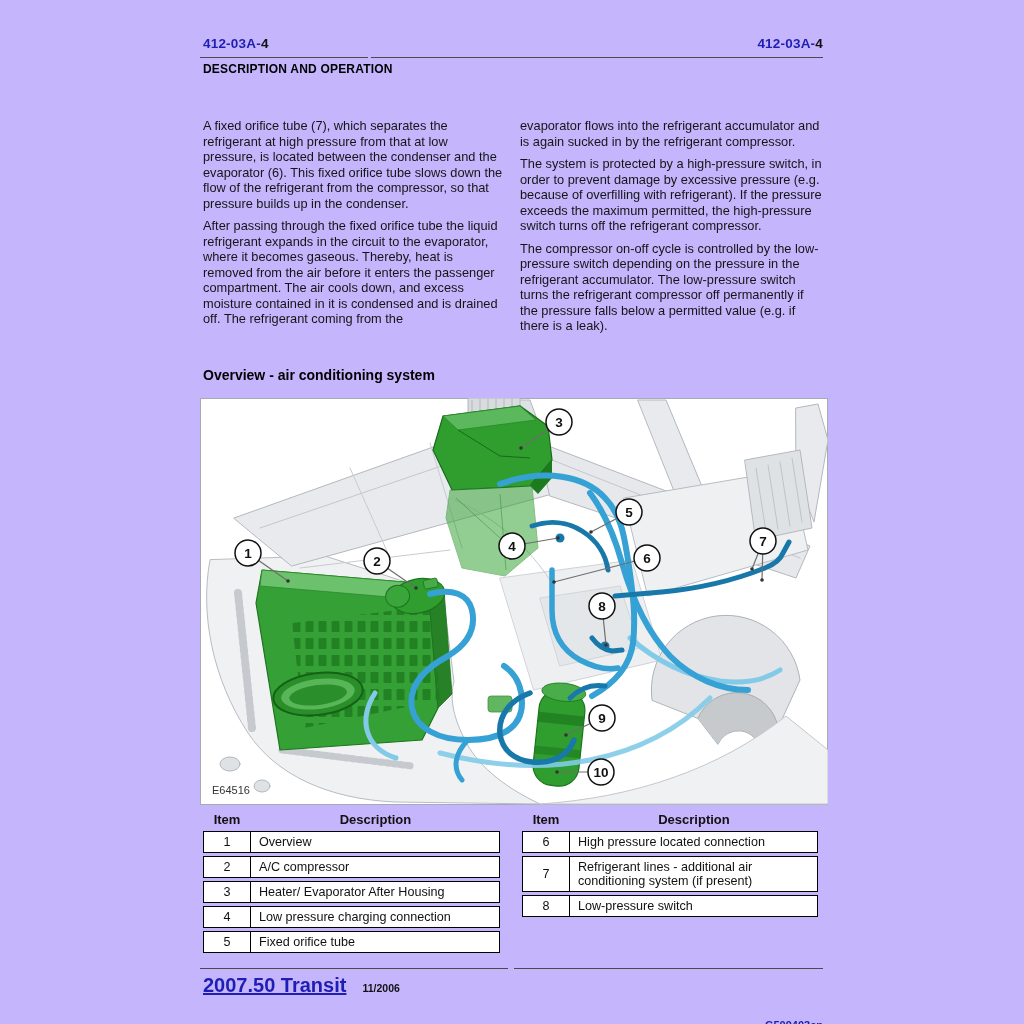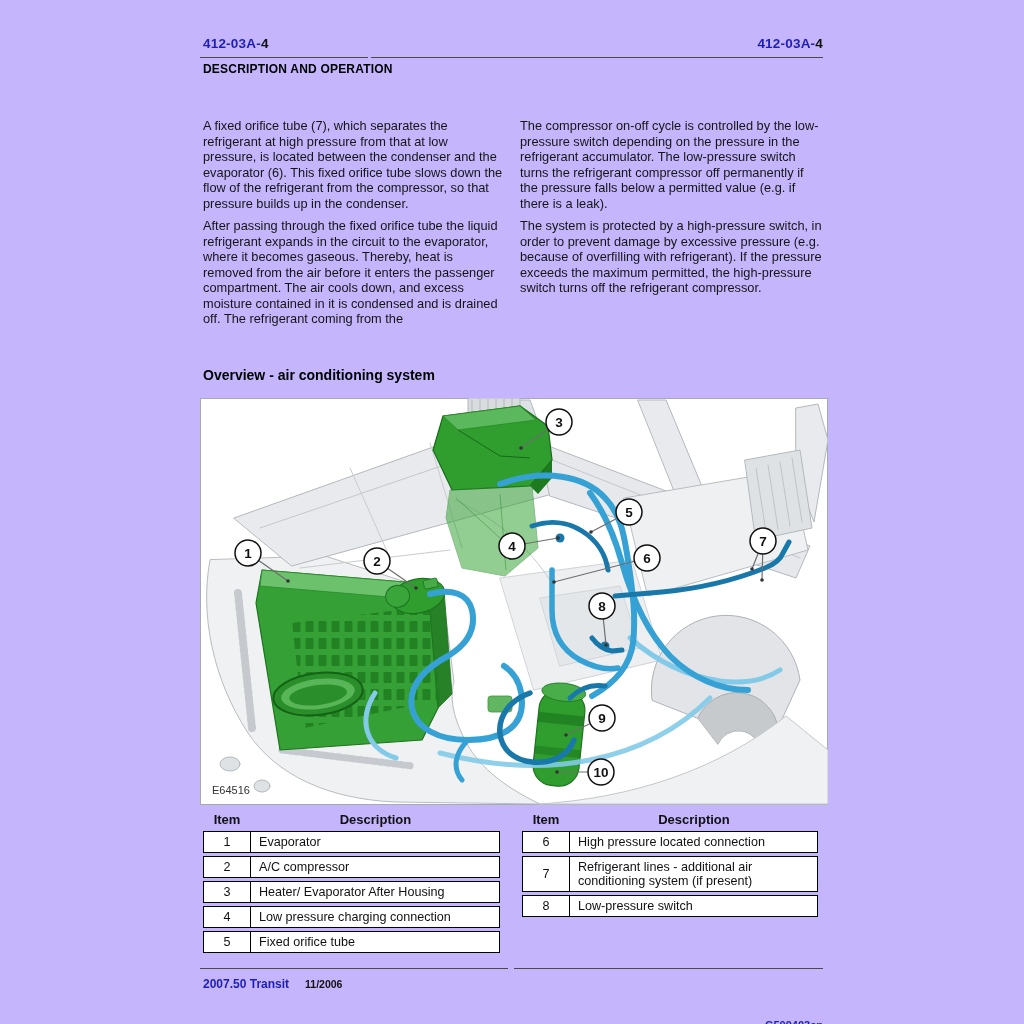--- a/index.html
+++ b/index.html
@@ -31,21 +31,21 @@
   #table-right{left:522px;width:296px;}
   .itable th{font-weight:bold;font-size:13px;padding:0 0 1px 0;border:none;text-align:center;}
   .itable th.c-item{width:46px;}
   .itable td{border:1px solid #000;background:#fff;}
   .itable td.c-item{text-align:center;width:46px;padding:3px 0;}
   .itable td.c-desc{padding:3px 8px;border-left:none;}
   
   #footer-line1{left:200px;top:968px;width:308px;}
   #footer-line2{left:514px;top:968px;width:309px;}
   #footer-left{left:203px;top:974px;white-space:nowrap;}
-  #footer-model{font-size:12px;font-weight:bold;color:#1e1eb4;}
+  #footer-model{font-size:20px;font-weight:bold;color:#1e1eb4;text-decoration:underline;}
   #footer-date{font-size:10.5px;font-weight:bold;color:#111;margin-left:16px;}
   #footer-doc{right:201px;top:1019px;font-size:11px;font-weight:bold;color:#1e1eb4;}
   svg text.callout-num{font-family:"Liberation Sans",sans-serif;font-size:13.5px;font-weight:bold;fill:#111;}
   svg text.fig-id{font-family:"Liberation Sans",sans-serif;font-size:11px;fill:#333;}
 </style>
 </head>
 <body>
 
 <div class="page">
 
@@ -54,22 +54,23 @@
   <div class="abs rule" style="left:200px;top:57px;width:168px;"></div>
   <div class="abs rule" style="left:371px;top:57px;width:452px;"></div>
 
   <div class="abs" id="desc-heading">DESCRIPTION AND OPERATION</div>
 
   <div class="abs col" id="col-left">
     <p>A fixed orifice tube (7), which separates the refrigerant at high pressure from that at low pressure, is located between the condenser and the evaporator (6). This fixed orifice tube slows down the flow of the refrigerant from the compressor, so that pressure builds up in the condenser.</p>
     <p>After passing through the fixed orifice tube the liquid refrigerant expands in the circuit to the evaporator, where it becomes gaseous. Thereby, heat is removed from the air before it enters the passenger compartment. The air cools down, and excess moisture contained in it is condensed and is drained off. The refrigerant coming from the</p>
   </div>
   <div class="abs col" id="col-right">
+    <p>evaporator flows into the refrigerant accumulator and is again sucked in by the refrigerant compressor.</p>
+    <p>The system is protected by a high-pressure switch, in order to prevent damage by excessive pressure (e.g. because of overfilling with refrigerant). If the pressure exceeds the maximum permitted, the high-pressure switch turns off the refrigerant compressor.</p>
     <p>The compressor on-off cycle is controlled by the low-pressure switch depending on the pressure in the refrigerant accumulator. The low-pressure switch turns the refrigerant compressor off permanently if the pressure falls below a permitted value (e.g. if there is a leak).</p>
-    <p>The system is protected by a high-pressure switch, in order to prevent damage by excessive pressure (e.g. because of overfilling with refrigerant). If the pressure exceeds the maximum permitted, the high-pressure switch turns off the refrigerant compressor.</p>
   </div>
 
   <div class="abs" id="overview-heading">Overview - air conditioning system</div>
 
   <div class="abs" id="figure-box">
     <svg viewBox="0 0 628 407" width="628" height="407">
       <rect x="0.5" y="0.5" width="627" height="406" fill="#ffffff" stroke="#a5abb0" stroke-width="1"></rect>
 
       <g stroke-linejoin="round" stroke-linecap="round">
         <path d="M 10,162 C 0,215 12,280 48,335 C 76,377 128,401 195,404 L 340,406 C 302,388 276,366 264,340 C 252,316 250,298 254,284 L 243,196 L 125,158 Z" fill="#f0f1f3" stroke="#b8bcc1" stroke-width="1"></path>
@@ -233,21 +234,21 @@
   <table class="itable" id="table-left">
     <thead>
       <tr>
         <th class="c-item">Item</th>
         <th class="c-desc">Description</th>
       </tr>
     </thead>
     <tbody>
       <tr>
           <td class="c-item">1</td>
-          <td class="c-desc">Evaporator</td>
+          <td class="c-desc">Overview</td>
         </tr>
       <tr>
           <td class="c-item">2</td>
           <td class="c-desc">A/C compressor</td>
         </tr>
       <tr>
           <td class="c-item">3</td>
           <td class="c-desc">Heater/ Evaporator After Housing</td>
         </tr>
       <tr>

